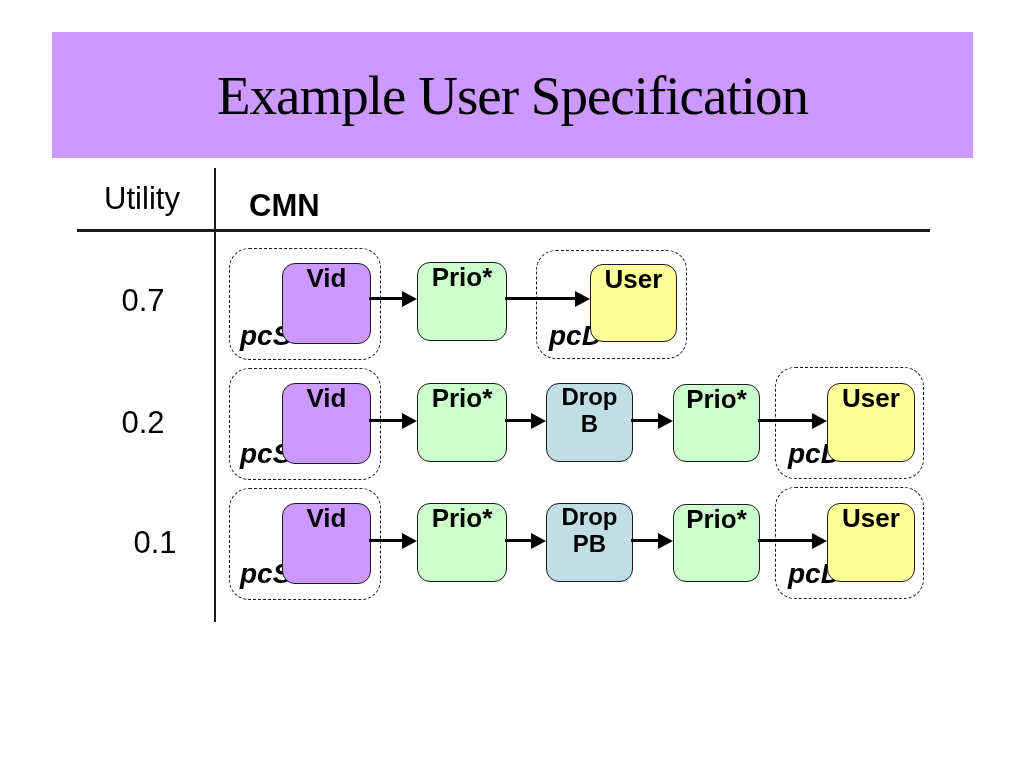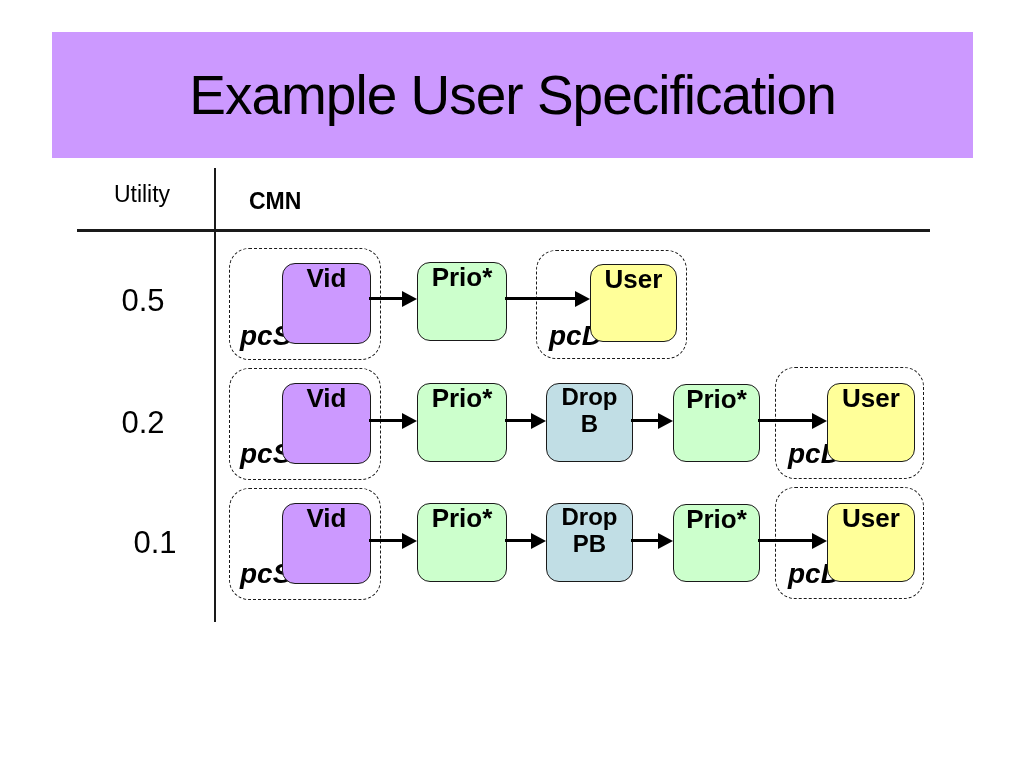--- a/index.html
+++ b/index.html
@@ -4,27 +4,27 @@
 <style>
   html,body{margin:0;padding:0;}
   body{
     width:1024px;height:768px;position:relative;background:#ffffff;
     font-family:"Liberation Sans", sans-serif;color:#000;overflow:hidden;
   }
   .abs{position:absolute;}
   
   .banner{
     left:52px;top:32px;width:921px;height:126px;
-    display:flex;align-items:center;justify-content:center;
+    display:flex;align-items:center;justify-content:center;font-family:Liberation Serif, serif;
   }
   .banner-title{
     font-size:55px;letter-spacing:-1px;color:#000;white-space:nowrap;
   }
   
-  .col-head{font-size:23px;}
+  .col-head{font-size:31px;}
   .vline{left:214px;top:168px;width:2px;height:454px;background:#1a1a1a;}
   .hline{left:77px;top:229px;width:853px;height:2.5px;background:#1a1a1a;}
   .util-val{font-size:31px;width:100px;text-align:center;}
   
   .group{
     border:1.6px dashed #1a1a1a;border-radius:20px;background:transparent;
   }
   .group-label{
     font-weight:bold;font-style:italic;font-size:28px;line-height:1;
   }
@@ -49,21 +49,21 @@
 
 <div class="abs banner" style="background: rgb(204, 153, 255);">
   <div class="banner-title">Example User Specification</div>
 </div>
 
 <div class="abs col-head" style="left:72px;top:181px;width:140px;text-align:center;">Utility</div>
 <div class="abs col-head" style="left:249px;top:188px;font-weight:bold;">CMN</div>
 <div class="abs vline"></div>
 <div class="abs hline"></div>
 
-<div class="abs util-val" style="left:93px;top:283px;">0.5</div>
+<div class="abs util-val" style="left:93px;top:283px;">0.7</div>
 
 <div class="abs group" style="left:229px;top:248px;width:150px;height:110px;"></div>
 <div class="abs group-label" style="left:240px;top:322px;">pcS</div>
 <div class="abs node" style="left: 282px; top: 263px; width: 87px; height: 79px; background: rgb(204, 153, 255);">
   <span class="node-label">Vid</span>
 </div>
 
 <div class="abs arrow" style="left:369px;top:290px;width:48px;">
   <span class="shaft"></span>
   <span class="head"></span>

